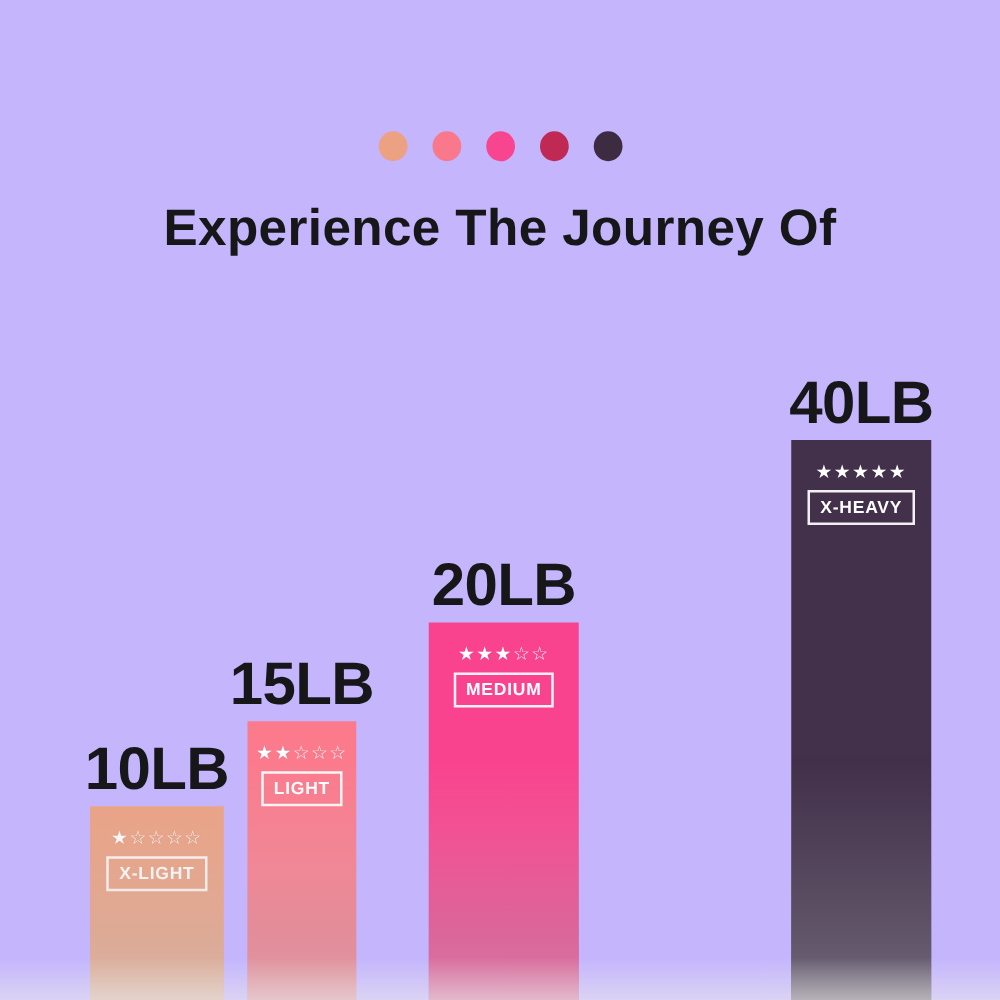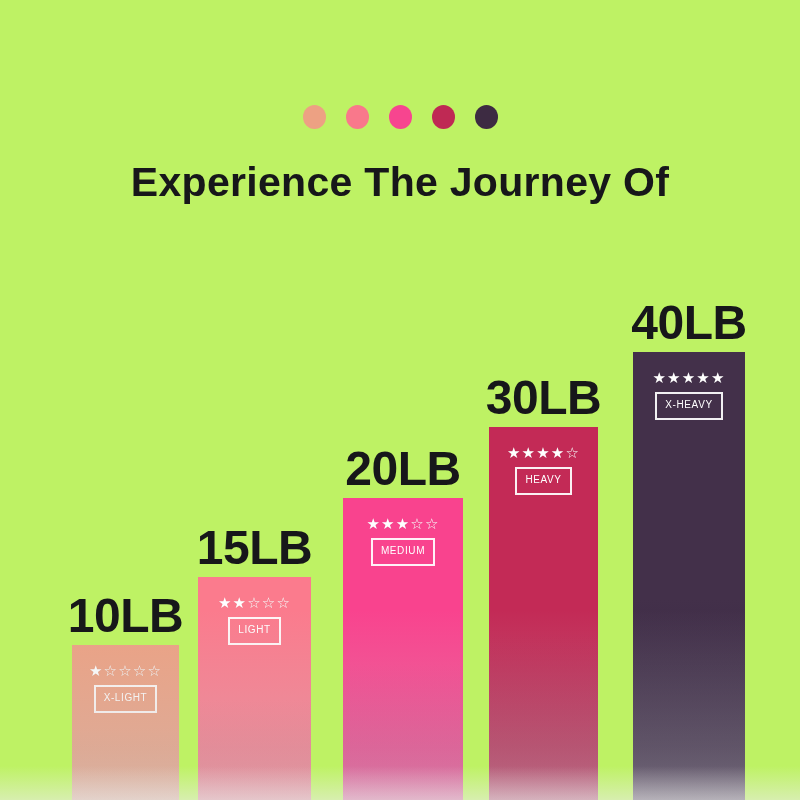--- a/index.html
+++ b/index.html
@@ -12,21 +12,21 @@
     font-family: "Liberation Sans", sans-serif;
     overflow: hidden;
     position: relative;
   }
 
   #stage {
     position: absolute;
     left: 0; top: 0;
     width: 800px;
     height: 800px;
-    background: #bef264;
+    background: #c4b5fd;
   }
 
   
   #dots-row {
     position: absolute;
     left: 0;
     top: 104px;
     width: 800px;
     height: 26px;
     display: flex;
@@ -94,26 +94,26 @@
     font-size: 15px;
     line-height: 15px;
     letter-spacing: 1.2px;
     color: #ffffff;
     white-space: nowrap;
     text-shadow: 0 0 1px rgba(0,0,0,0.12);
   }
   .level-chip {
     border: 2px solid rgba(255,255,255,0.93);
     color: #ffffff;
-    font-size: 10px;
+    font-size: 14px;
     line-height: 12.5px;
     padding: 5px 8px 6px 8px;
     letter-spacing: 0.6px;
     white-space: nowrap;
-    font-weight: 400;
+    font-weight: 700;
   }
   .weight-label {
     position: absolute;
     left: 50%;
     transform: translateX(-50%);
     color: #17171a;
     font-weight: 700;
     font-size: 48px;
     line-height: 38px;
     white-space: nowrap;
@@ -152,46 +152,36 @@
       <div class="bar-group" style="left: 56px; width: 107px; height: 217px; margin-left: 16px;">
         <div class="weight-label" style="bottom: 165px;">10LB</div>
         <div class="bar" style="height: 155px; background: linear-gradient(rgb(237, 161, 131) 0%, rgb(237, 161, 131) 55%, rgb(226, 161, 133) 100%);">
           <div class="bar-content">
             <div class="stars">★☆☆☆☆</div>
             <div class="level-chip">X-LIGHT</div>
           </div>
           <div class="bar-shade"></div>
         </div>
       </div>
-      <div class="bar-group" style="left: 198px; width: 113px; height: 285px;">
+      <div class="bar-group" style="left: 198px; width: 87px; height: 285px;">
         <div class="weight-label" style="bottom: 233px;">15LB</div>
         <div class="bar" style="height: 223px; background: linear-gradient(rgb(251, 123, 141) 0%, rgb(251, 123, 141) 55%, rgb(233, 116, 133) 100%);">
           <div class="bar-content">
             <div class="stars">★★☆☆☆</div>
             <div class="level-chip">LIGHT</div>
           </div>
           <div class="bar-shade"></div>
         </div>
       </div>
       <div class="bar-group" style="left: 343px; width: 120px; height: 364px;">
         <div class="weight-label" style="bottom: 312px;">20LB</div>
         <div class="bar" style="height: 302px; background: linear-gradient(rgb(249, 67, 142) 0%, rgb(249, 67, 142) 55%, rgb(221, 62, 134) 100%);">
           <div class="bar-content">
             <div class="stars">★★★☆☆</div>
             <div class="level-chip">MEDIUM</div>
-          </div>
-          <div class="bar-shade"></div>
-        </div>
-      </div>
-      <div class="bar-group" style="left: 489px; width: 109px; height: 435px;">
-        <div class="weight-label" style="bottom: 383px;">30LB</div>
-        <div class="bar" style="height: 373px; background: linear-gradient(rgb(195, 42, 86) 0%, rgb(195, 42, 86) 55%, rgb(172, 38, 80) 100%);">
-          <div class="bar-content">
-            <div class="stars">★★★★☆</div>
-            <div class="level-chip">HEAVY</div>
           </div>
           <div class="bar-shade"></div>
         </div>
       </div>
       <div class="bar-group" style="left: 633px; width: 112px; height: 510px;">
         <div class="weight-label" style="bottom: 458px;">40LB</div>
         <div class="bar" style="height: 448px; background: linear-gradient(rgb(67, 48, 74) 0%, rgb(67, 48, 74) 55%, rgb(51, 35, 64) 100%);">
           <div class="bar-content">
             <div class="stars">★★★★★</div>
             <div class="level-chip">X-HEAVY</div>

